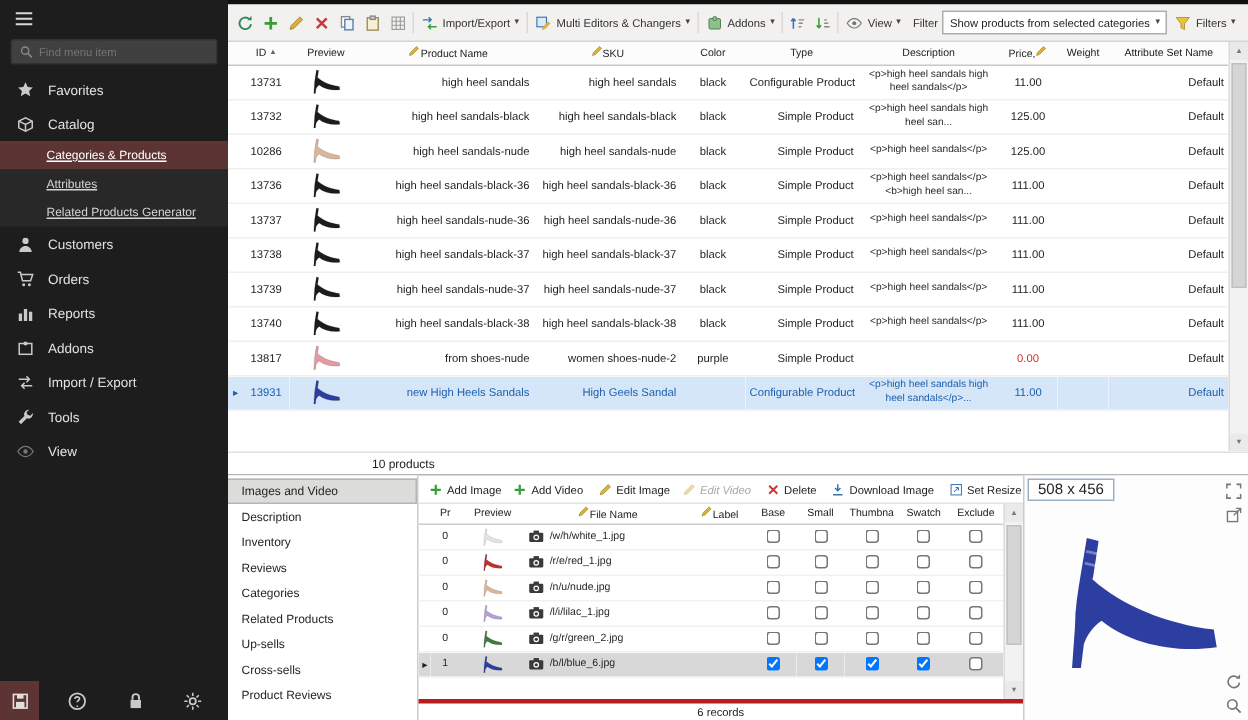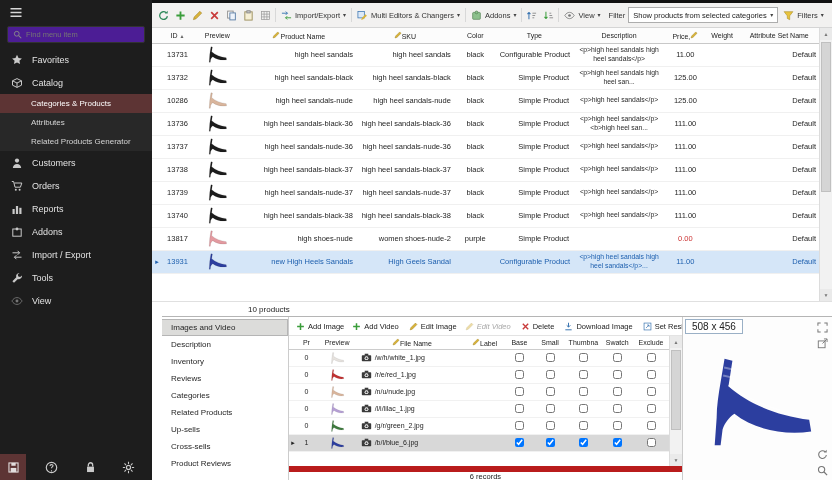--- a/index.html
+++ b/index.html
@@ -9,26 +9,26 @@
   .icn svg { width:11px; height:11px; display:block; }
   .icn.hdr svg { width:8px; height:8px; }
   .icn.cam svg { width:11px; height:9px; }
 
   .app { width:832px; height:480px; display:flex; }
 
   
   .sidebar { width:152px; min-width:152px; background:#1d1d1d; display:flex; flex-direction:column; color:#ddd; }
   .sb-top { height:25px; display:flex; align-items:center; padding-left:9px; }
   .sb-top .icn svg { width:14px; height:11px; }
-  .sb-search { margin:1px 7px 5px; height:17px; background:#4c1d95; border:1px solid #323232; border-radius:2px; display:flex; align-items:center; gap:4px; padding:0 5px; }
+  .sb-search { margin:1px 7px 5px; height:17px; background:#404040; border:1px solid #323232; border-radius:2px; display:flex; align-items:center; gap:4px; padding:0 5px; }
   .sb-search .icn svg { width:9px; height:9px; }
   .sb-search input { flex:1; min-width:0; background:transparent; border:0; outline:0; color:#aaa; font-size:7.5px; font-family:inherit; }
   .sb-item { height:23px; display:flex; align-items:center; gap:9px; padding-left:11px; font-size:9px; color:#e2e2e2; white-space:nowrap; cursor:default; }
   .sb-item .icn svg { width:12px; height:12px; }
-  .sb-item.child { height:19px; padding-left:31px; font-size:8px; background:#282828; color:#d5d5d5; }
+  .sb-item.child { height:19px; padding-left:31px; font-size:8px; background:#282828; color:#d5d5d5;text-decoration:underline; }
   .sb-item.active { background:#5d3434; color:#fff; }
   .sb-bottom { margin-top:auto; height:26px; display:flex; align-items:center; justify-content:space-between; padding-right:10px; background:#1d1d1d; }
   .bicon { width:26px; height:26px; display:flex; align-items:center; justify-content:center; }
   .bicon svg { width:13px; height:13px; }
   .bicon.accent { background:#5d3434; }
 
   
   .main { flex:1; min-width:0; display:flex; flex-direction:column; border-top:3px solid #111; background:#fff; }
 
   .toolbar { height:21px; min-height:25px; background:#f2f1f0; border-bottom:1px solid #d5d5d5; display:flex; align-items:center; padding:0 3px; font-size:7.5px; color:#333; white-space:nowrap; overflow:hidden; }
@@ -56,40 +56,40 @@
   .thumb svg { display:block; margin:0 auto; }
 
   .vscroll { width:13px; min-width:13px; background:#f2f2f2; border-left:1px solid #dcdcdc; position:relative; font-size:5px; color:#777; }
   .vs-up,.vs-down { position:absolute; left:0; right:0; height:12px; display:flex; align-items:center; justify-content:center; background:#eaeaea; }
   .vs-up{ top:0; } .vs-down{ bottom:0; }
   .vs-thumb { position:absolute; left:1px; right:1px; background:#d5d5d5; border:1px solid #c0c0c0; }
 
   .status { height:15px; min-height:15px; border-top:1px solid #e0e0e0; display:flex; align-items:center; padding-left:96px; font-size:8px; color:#222; background:#fff; }
 
   
-  .bottom { height:164px; min-height:164px; border-top:1px solid #b5b5b5; display:flex; background:#fff;margin-left:10px; }
+  .bottom { height:164px; min-height:164px; border-top:1px solid #b5b5b5; display:flex; background:#fff; }
   .tabs { width:127px; min-width:127px; border-right:1px solid #ccc; padding-top:2px; background:#fff; }
   .tab { height:17px; display:flex; align-items:center; padding-left:9px; font-size:8px; color:#1f1f1f; white-space:nowrap; }
   .tab.active { background:#dcdcda; border:1px solid #b5b5b5; border-left:0; }
   .mid { flex:1; min-width:0; display:flex; flex-direction:column; }
   .dtoolbar { height:19px; min-height:19px; display:flex; align-items:center; padding:0 3px; font-size:7.5px; color:#222; border-bottom:1px solid #e3e3e3; white-space:nowrap; overflow:hidden; }
   .dbtn { display:flex; align-items:center; gap:3px; padding:0 4px; height:20px; }
   .dbtn svg { width:9px; height:9px; }
   .dbtn.disabled { color:#a8a8a8;font-style:italic; }
   .dbtn.disabled svg { opacity:.45; }
   .dsep { width:1px; height:12px; background:#ddd; margin:0 1px; }
   .dgrid-wrap { flex:1; min-height:0; display:flex; overflow:hidden; }
   table.dgrid { width:100%; border-collapse:collapse; table-layout:fixed; }
   table.dgrid th { height:13px; font-weight:normal; font-size:7px; color:#222; border-bottom:1px solid #ccc; text-align:center; white-space:nowrap; overflow:hidden; }
   table.dgrid td { height:17px; font-size:7px; text-align:center; border-bottom:1px solid #f1f1f1; overflow:hidden; white-space:nowrap; padding:0 2px; }
   table.dgrid td.file { text-align:left; }
   .filecell { display:flex; align-items:center; gap:3px; }
   table.dgrid tr.selected td { background:#d8d8d8; }
   table.dgrid input[type=checkbox] { width:9px; height:9px; margin:0; vertical-align:middle; }
-  .dstatus { height:14px; min-height:14px; border-top:6px solid #b91c1c; display:flex; align-items:center; justify-content:center; font-size:7.5px; color:#222; }
+  .dstatus { height:14px; min-height:14px; border-top:3px solid #b91c1c; display:flex; align-items:center; justify-content:center; font-size:7.5px; color:#222; }
 
   .preview { width:150px; min-width:150px; border-left:1px solid #ccc; position:relative; background:#fdfdfd; overflow:hidden; }
   .size-badge { position:absolute; top:2px; left:2px; border:1px solid #9ab0c6; background:#fff; padding:1px 6px; font-size:10px; color:#222; z-index:3; }
   .pv-btn { position:absolute; width:14px; height:14px; display:flex; align-items:center; justify-content:center; z-index:3; }
   .pv-expand{ top:3px; right:3px; } .pv-open{ top:19px; right:3px; }
   .pv-rotate{ bottom:19px; right:3px; } .pv-zoom{ bottom:3px; right:3px; }
   .big-shoe { position:absolute; inset:12px 10px 6px 10px; display:flex; align-items:center; justify-content:center; }
 </style>
 </head>
 <body>
@@ -543,21 +543,21 @@
                 <td class="price">111.00</td>
                 <td></td>
                 <td class="l">Default</td>
               </tr>
               <tr class="">
                 <td class="ind"></td>
                 <td>13817</td>
                 <td><span class="thumb"><svg width="26" height="17" viewBox="0 0 64 48">
                       <path d="M15 2 L19 3 L17 16 C27 25 42 31 58 33 L59 39 C45 41 30 38 20 30 C17 32 15 35 14 38 L13 46 L10 46 L11 32 C11 26 12 20 13 14 Z" fill="#e39aa0" stroke="rgba(0,0,0,.28)" stroke-width="1"></path>
                     </svg></span></td>
-                <td class="l">high shoes-nude</td>
+                <td class="l">from shoes-nude</td>
                 <td class="l">women shoes-nude-2</td>
                 <td>purple</td>
                 <td class="l">Simple Product</td>
                 <td class="desc"></td>
                 <td class="price red">0.00</td>
                 <td></td>
                 <td class="l">Default</td>
               </tr>
               <tr class="selected">
                 <td class="ind"><span>▸</span></td>

